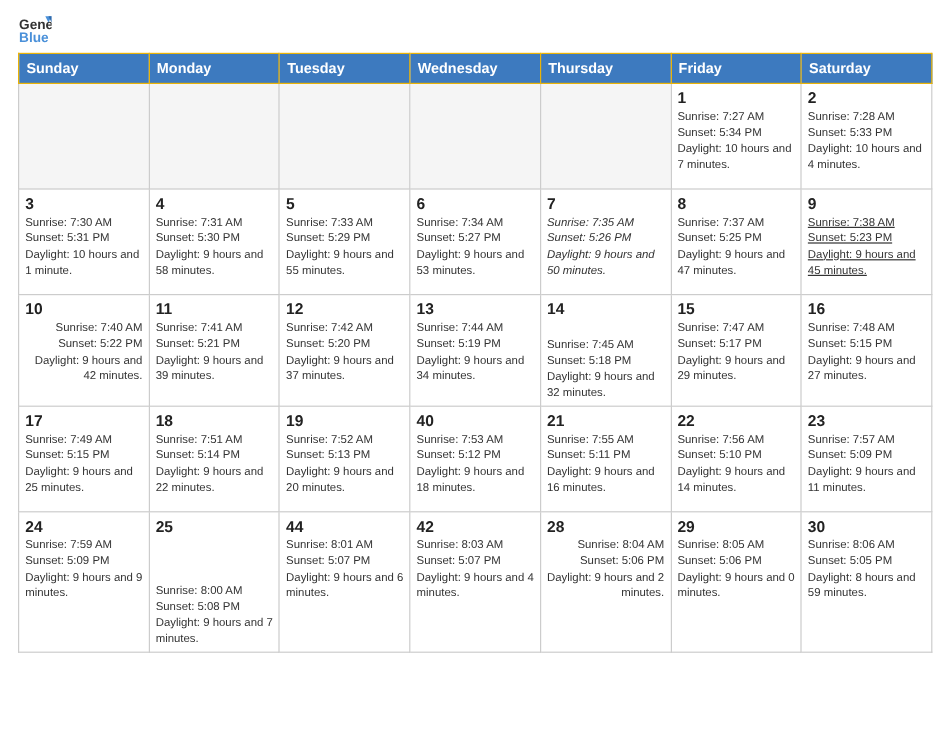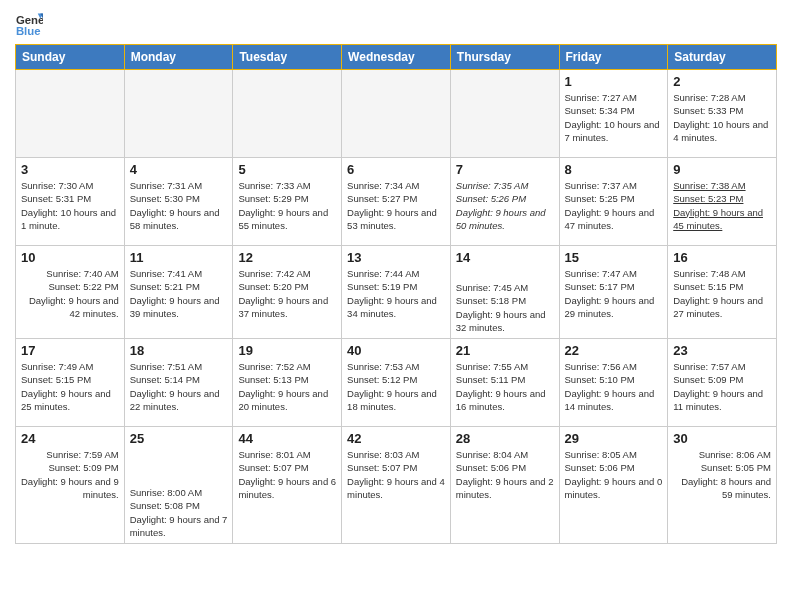--- a/index.html
+++ b/index.html
@@ -265,21 +265,21 @@
           <td>
             <span class="day-number">23</span>
             <div class="day-info" style="white-space: pre-line;">Sunrise: 7:57 AM
 Sunset: 5:09 PM
 Daylight: 9 hours and 11 minutes.</div>
           </td>
         </tr>
         <tr>
           <td>
             <span class="day-number">24</span>
-            <div class="day-info" style="white-space: pre-line; text-align: right;">Sunrise: 7:59 AM
+            <div class="day-info" style="white-space: pre-line;">Sunrise: 7:59 AM
 Sunset: 5:09 PM
 Daylight: 9 hours and 9 minutes.</div>
           </td>
           <td>
             <span class="day-number">25</span>
             <div class="day-info" style="white-space: pre-line; margin-top: 40px;">Sunrise: 8:00 AM
 Sunset: 5:08 PM
 Daylight: 9 hours and 7 minutes.</div>
           </td>
           <td>
@@ -289,32 +289,32 @@
 Daylight: 9 hours and 6 minutes.</div>
           </td>
           <td>
             <span class="day-number">42</span>
             <div class="day-info" style="white-space: pre-line;">Sunrise: 8:03 AM
 Sunset: 5:07 PM
 Daylight: 9 hours and 4 minutes.</div>
           </td>
           <td>
             <span class="day-number">28</span>
-            <div class="day-info" style="white-space: pre-line;">Sunrise: 8:04 AM
+            <div class="day-info" style="white-space: pre-line; text-align: right;">Sunrise: 8:04 AM
 Sunset: 5:06 PM
 Daylight: 9 hours and 2 minutes.</div>
           </td>
           <td>
             <span class="day-number">29</span>
             <div class="day-info" style="white-space: pre-line;">Sunrise: 8:05 AM
 Sunset: 5:06 PM
 Daylight: 9 hours and 0 minutes.</div>
           </td>
           <td>
             <span class="day-number">30</span>
-            <div class="day-info" style="white-space: pre-line; text-align: right;">Sunrise: 8:06 AM
+            <div class="day-info" style="white-space: pre-line;">Sunrise: 8:06 AM
 Sunset: 5:05 PM
 Daylight: 8 hours and 59 minutes.</div>
           </td>
         </tr>
       </tbody>
   </table>
 </div>
 
 </body></html>

